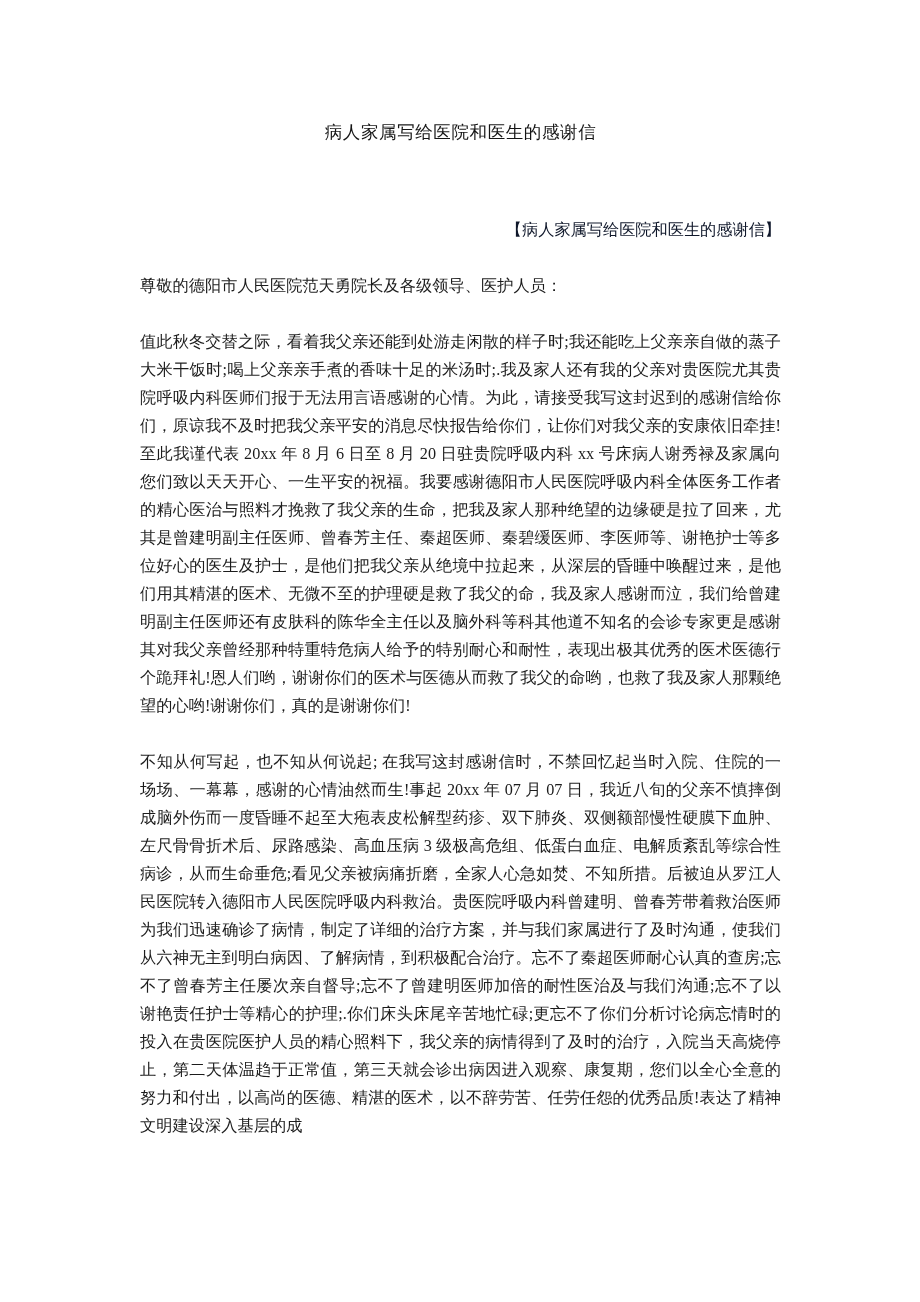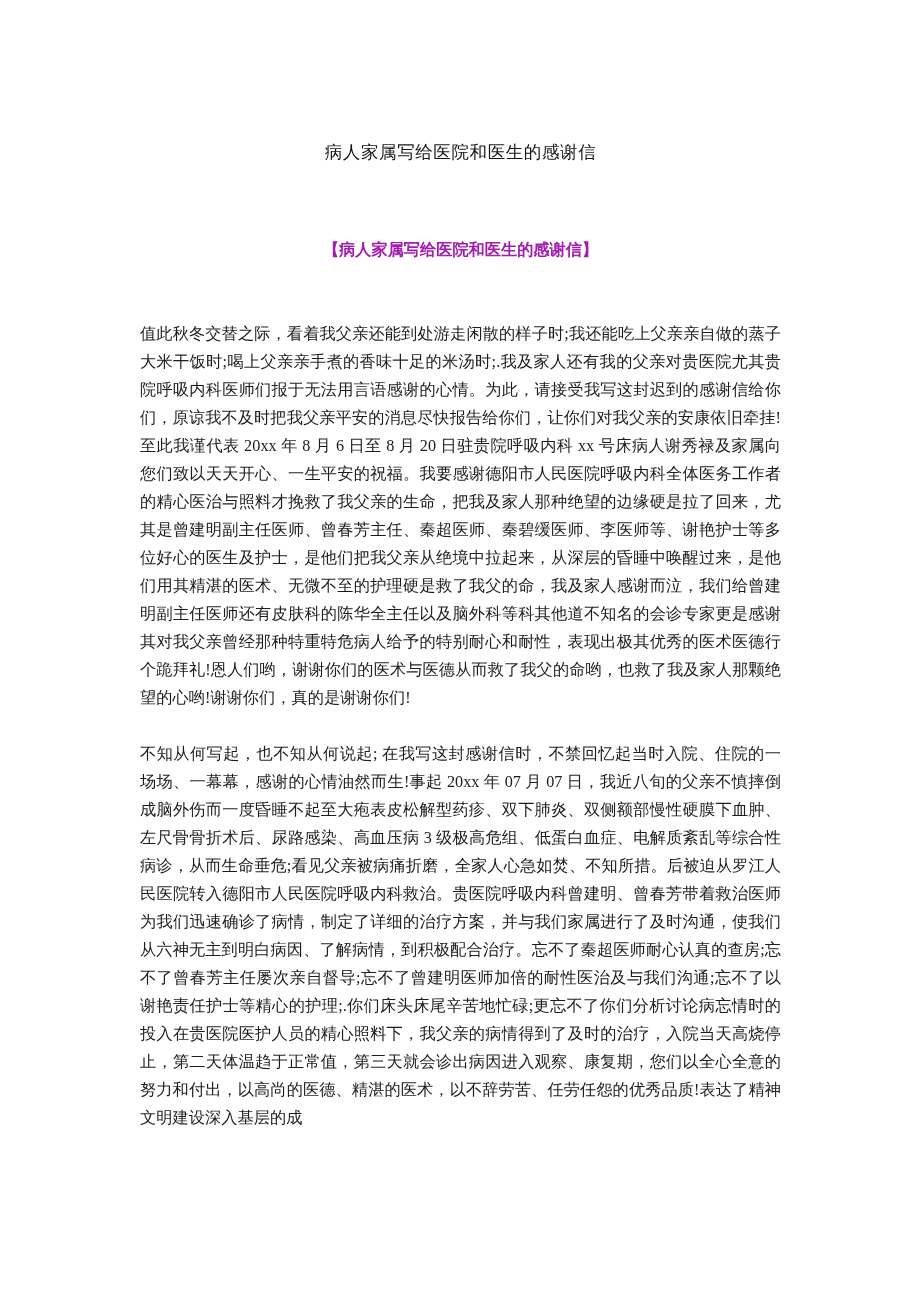--- a/index.html
+++ b/index.html
@@ -24,21 +24,20 @@
     width: 920px;
     height: 1302px;
     background: #ffffff;
   }
 
   .content {
     position: absolute;
     left: 140px;
     top: 0;
     width: 641px;
-    margin-top: 20px;
   }
 
   .doc-title {
     text-align: center;
     font-size: 17.5px;
     line-height: 28px;
     margin: 0;
     padding-top: 118px;
     color: #141414;
     letter-spacing: 0.6px;
@@ -55,42 +54,43 @@
     letter-spacing: 0.05px;
   }
 
   .gap-title-to-intro { height: 42px; }
   .gap-para { height: 28px; }
 
   .section-head {
     font-size: 16.2px;
     line-height: 28px;
     margin: 0;
-    text-align: center;
-    color: #a21caf;
-    font-weight: bold;
+    text-align: right;
+    color: #0f172a;
+    font-weight: normal;
   }
 </style>
 </head>
 <body>
 
 <div class="page">
   <div class="content">
 
     <h1 class="doc-title">病人家属写给医院和医生的感谢信</h1>
 
     <div class="gap-title-to-intro"></div>
 
 
     <div class="gap-para"></div>
 
     <p class="section-head">【病人家属写给医院和医生的感谢信】</p>
 
     <div class="gap-para"></div>
 
+    <p class="para">尊敬的德阳市人民医院范天勇院长及各级领导、医护人员：</p>
 
     <div class="gap-para"></div>
 
     <p class="para">值此秋冬交替之际，看着我父亲还能到处游走闲散的样子时;我还能吃上父亲亲自做的蒸子大米干饭时;喝上父亲亲手煮的香味十足的米汤时;.我及家人还有我的父亲对贵医院尤其贵院呼吸内科医师们报于无法用言语感谢的心情。为此，请接受我写这封迟到的感谢信给你们，原谅我不及时把我父亲平安的消息尽快报告给你们，让你们对我父亲的安康依旧牵挂!至此我谨代表 20xx 年 8 月 6 日至 8 月 20 日驻贵院呼吸内科 xx 号床病人谢秀禄及家属向您们致以天天开心、一生平安的祝福。我要感谢德阳市人民医院呼吸内科全体医务工作者的精心医治与照料才挽救了我父亲的生命，把我及家人那种绝望的边缘硬是拉了回来，尤其是曾建明副主任医师、曾春芳主任、秦超医师、秦碧缓医师、李医师等、谢艳护士等多位好心的医生及护士，是他们把我父亲从绝境中拉起来，从深层的昏睡中唤醒过来，是他们用其精湛的医术、无微不至的护理硬是救了我父的命，我及家人感谢而泣，我们给曾建明副主任医师还有皮肤科的陈华全主任以及脑外科等科其他道不知名的会诊专家更是感谢其对我父亲曾经那种特重特危病人给予的特别耐心和耐性，表现出极其优秀的医术医德行个跪拜礼!恩人们哟，谢谢你们的医术与医德从而救了我父的命哟，也救了我及家人那颗绝望的心哟!谢谢你们，真的是谢谢你们!</p>
 
     <div class="gap-para"></div>
 
     <p class="para">不知从何写起，也不知从何说起; 在我写这封感谢信时，不禁回忆起当时入院、住院的一场场、一幕幕，感谢的心情油然而生!事起 20xx 年 07 月 07 日，我近八旬的父亲不慎摔倒成脑外伤而一度昏睡不起至大疱表皮松解型药疹、双下肺炎、双侧额部慢性硬膜下血肿、左尺骨骨折术后、尿路感染、高血压病 3 级极高危组、低蛋白血症、电解质紊乱等综合性病诊，从而生命垂危;看见父亲被病痛折磨，全家人心急如焚、不知所措。后被迫从罗江人民医院转入德阳市人民医院呼吸内科救治。贵医院呼吸内科曾建明、曾春芳带着救治医师为我们迅速确诊了病情，制定了详细的治疗方案，并与我们家属进行了及时沟通，使我们从六神无主到明白病因、了解病情，到积极配合治疗。忘不了秦超医师耐心认真的查房;忘不了曾春芳主任屡次亲自督导;忘不了曾建明医师加倍的耐性医治及与我们沟通;忘不了以谢艳责任护士等精心的护理;.你们床头床尾辛苦地忙碌;更忘不了你们分析讨论病忘情时的投入在贵医院医护人员的精心照料下，我父亲的病情得到了及时的治疗，入院当天高烧停止，第二天体温趋于正常值，第三天就会诊出病因进入观察、康复期，您们以全心全意的努力和付出，以高尚的医德、精湛的医术，以不辞劳苦、任劳任怨的优秀品质!表达了精神文明建设深入基层的成</p>
 
   </div>

